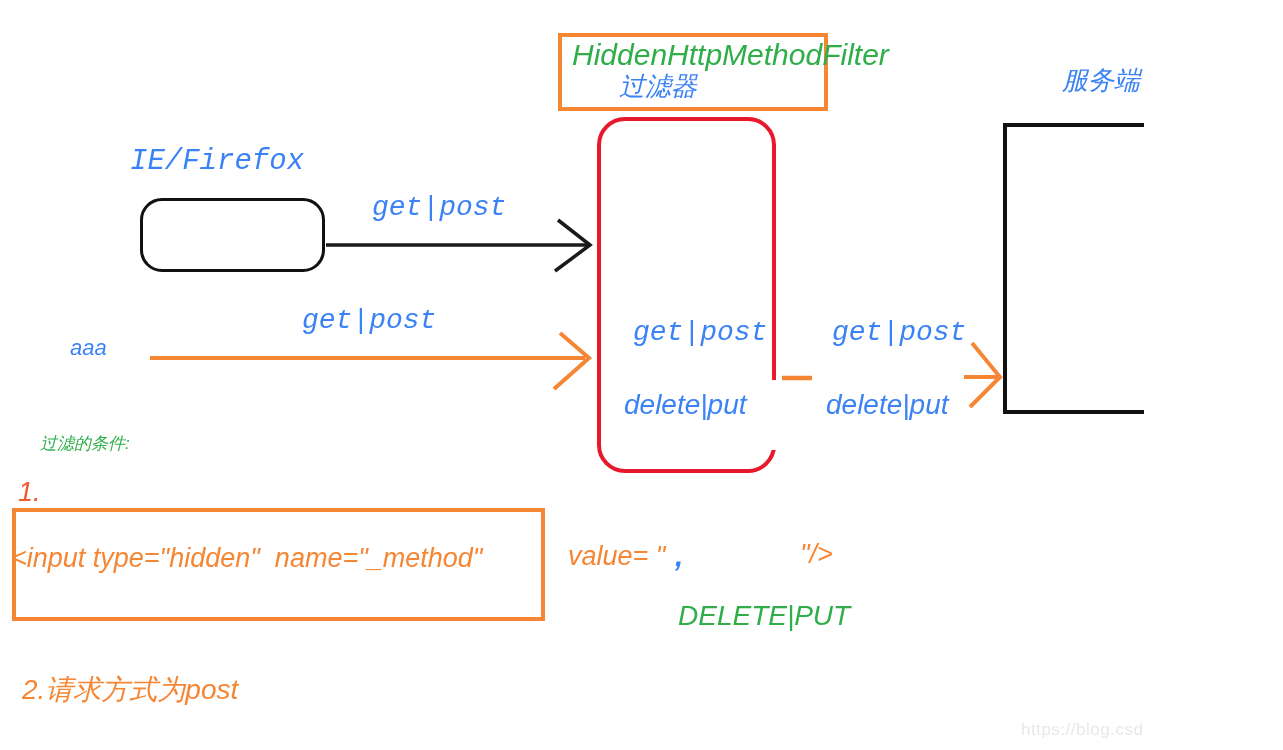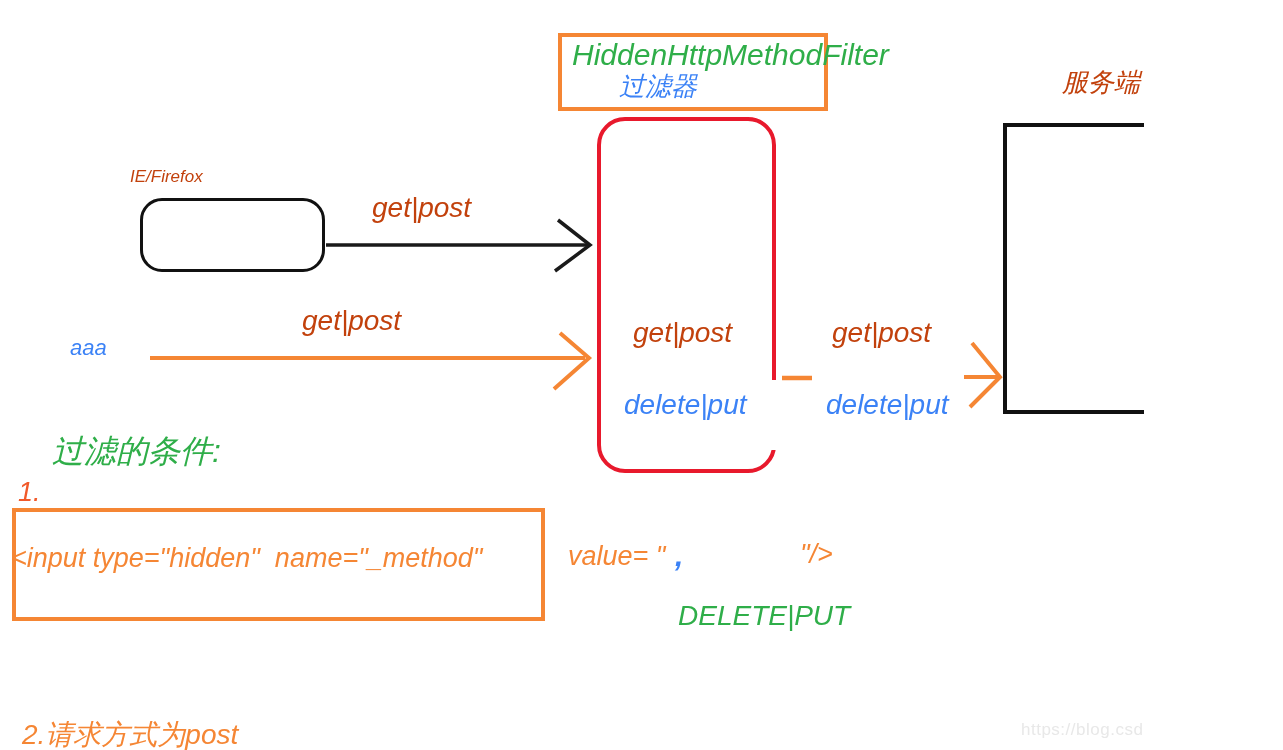--- a/index.html
+++ b/index.html
@@ -1,20 +1,20 @@
 <!DOCTYPE html>
 <html><head>
 <meta charset="utf-8">
 <style>
   html,body{margin:0;padding:0;background:#ffffff;}
   #canvas{position:relative;width:1144px;height:750px;background:#ffffff;overflow:hidden;
           font-family:"Liberation Sans",sans-serif;}
   .abs{position:absolute;}
   .hand{font-family:"Liberation Sans",sans-serif;font-style:italic;line-height:1;white-space:pre;}
-  .black{color:#c2410c;}
+  .black{color:#3b82f6;font-family:Liberation Mono, monospace;}
   .red{color:#3b82f6;}
   .green{color:#2fae49;}
   .orange{color:#f58634;}
   .redorange{color:#f1592a;}
   
   .filter-title-box{left:558px;top:33px;width:262px;height:70px;border:4px solid #f58634;}
   .server-box{left:1003px;top:123px;width:207px;height:283px;border:4px solid #111111;}
   .client-box{left:140px;top:198px;width:179px;height:68px;border:3px solid #111111;border-radius:22px;}
   .red-filter-box{left:597px;top:117px;width:171px;height:348px;border:4px solid #e8192c;border-radius:28px;}
   .gap-patch{left:768px;top:380px;width:12px;height:70px;background:#ffffff;}
@@ -27,48 +27,48 @@
 
 <div id="canvas">
 
   <div class="abs filter-title-box"></div>
   <div class="abs hand green" style="left:572px;top:40px;font-size:30px;">HiddenHttpMethodFilter</div>
   <div class="abs hand red" style="left:619px;top:73px;font-size:26px;">过滤器</div>
 
   <div class="abs hand black" style="left:1062px;top:69px;font-size:26px;">服务端</div>
   <div class="abs server-box"></div>
 
-  <div class="abs hand black" style="left:130px;top:147px;font-size:17px;margin-top:21px;">IE/Firefox</div>
+  <div class="abs hand black" style="left:130px;top:147px;font-size:29px;">IE/Firefox</div>
   <div class="abs client-box"></div>
 
   <div class="abs red-filter-box"></div>
   <div class="abs gap-patch"></div>
 
   <div class="abs hand black" style="left:372px;top:194px;font-size:28px;">get|post</div>
   <div class="abs hand red" style="left:70px;top:337px;font-size:22px;">aaa</div>
   <div class="abs hand black" style="left:302px;top:307px;font-size:28px;">get|post</div>
 
   <div class="abs hand black" style="left:633px;top:319px;font-size:28px;">get|post</div>
   <div class="abs hand red" style="left:624px;top:391px;font-size:28px;">delete|put</div>
 
   <div class="abs hand black" style="left:832px;top:319px;font-size:28px;">get|post</div>
   <div class="abs hand red" style="left:826px;top:391px;font-size:28px;">delete|put</div>
 
-  <div class="abs hand green" style="left:40px;top:435px;font-size:32px;margin-left:12px;">过滤的条件:</div>
+  <div class="abs hand green" style="left:40px;top:435px;font-size:17px;">过滤的条件:</div>
   <div class="abs hand redorange" style="left:18px;top:479px;font-size:27px;">1.</div>
 
   <div class="abs input-box"></div>
   <div class="abs hand orange" style="left:11px;top:545px;font-size:27px;">&lt;input type="hidden"  name="_method"</div>
 
   <div class="abs hand orange" style="left:568px;top:543px;font-size:27px;">value= "</div>
   <div class="abs hand red" style="left:675px;top:541px;font-size:30px;font-weight:bold;">,</div>
   <div class="abs hand orange" style="left:800px;top:541px;font-size:27px;">"/&gt;</div>
   <div class="abs hand green" style="left:678px;top:602px;font-size:28px;">DELETE|PUT</div>
 
-  <div class="abs hand orange" style="left:22px;top:676px;font-size:28px;margin-top:45px;">2.请求方式为post</div>
+  <div class="abs hand orange" style="left:22px;top:676px;font-size:28px;">2.请求方式为post</div>
 
   <div class="abs watermark">https://blog.csdn.net/garrulousabyss</div>
 
   <svg width="1283" height="750">
 
     <g stroke="#1a1a1a" stroke-width="3.5" fill="none">
       <line x1="326" y1="245" x2="588" y2="245"></line>
       <polyline points="558,220 590,245 555,271"></polyline>
     </g>
 

